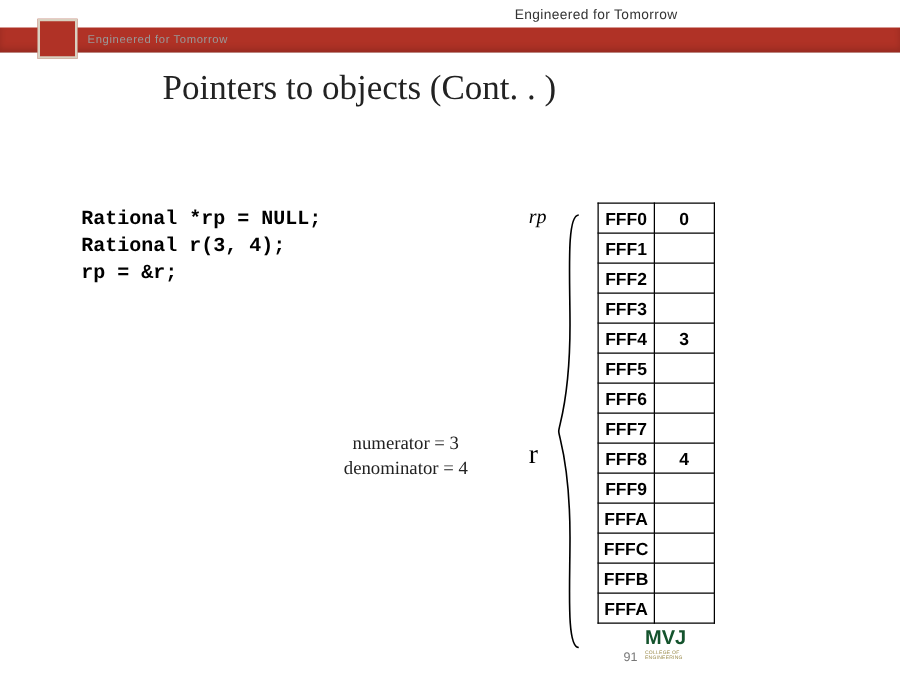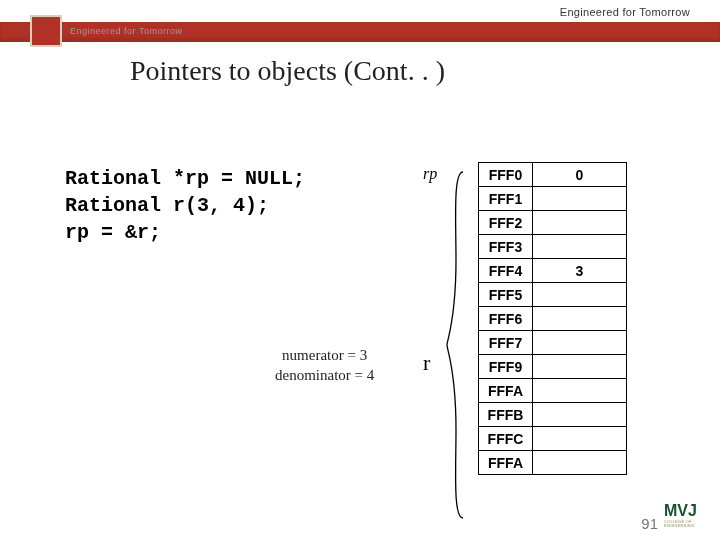--- a/index.html
+++ b/index.html
@@ -1,33 +1,33 @@
 <!DOCTYPE html>
 <html><head>
 <meta charset="utf-8">
 <style>
   * { box-sizing: border-box; margin: 0; padding: 0; }
   html, body { width: 720px; height: 540px; font-family: Georgia, 'Times New Roman', serif; background: #fff; overflow: hidden; position: relative; }
-  .slide { width: 720px; height: 540px; position: relative; }
+  .slide { width: 572px; height: 540px; position: relative; }
   .tagline { position: absolute; top: 6px; right: 30px; font-size: 11px; color: #333; font-family: Arial, sans-serif; letter-spacing: 0.3px; }
   .topbar { position: absolute; top: 22px; left: 0; width: 720px; height: 20px; background: #b03226; box-shadow: inset 0 -3px 5px rgba(0,0,0,0.15); }
   .corner-square { position: absolute; top: 15px; left: 30px; width: 32px; height: 32px; background: #b03226; border: 2px solid #d9d0c0; z-index: 2; }
   .logo-strip { position: absolute; top: 26px; left: 70px; width: 160px; height: 14px; font-size: 9px; color: #999; font-family: Arial, sans-serif; letter-spacing: 0.5px; }
   .title { position: absolute; top: 55px; left: 130px; font-size: 28px; color: #222; font-family: Georgia, serif; }
-  .code { position: absolute; top: 165px; left: 65px; font-family: Consolas, 'Courier New', monospace; font-size: 20px; line-height: 1.35; font-weight: bold; color: #000; white-space: pre; }
+  .code { position: absolute; top: 165px; left: 65px; font-family: Consolas, 'Courier New', monospace; font-size: 16px; line-height: 1.35; font-weight: bold; color: #000; white-space: pre; }
   .rp-label { position: absolute; top: 165px; left: 423px; font-size: 16px; font-style: italic; font-family: Georgia, serif; }
   .r-label { position: absolute; top: 350px; left: 423px; font-size: 22px; font-family: Georgia, serif; }
   .annot { position: absolute; top: 345px; left: 275px; font-size: 15px; line-height: 1.35; font-family: Georgia, serif; color: #222; text-align: center; }
   .brace { position: absolute; top: 170px; left: 445px; height: 350px; width: 22px; }
   .brace svg { width: 100%; height: 100%; }
   .memtable { position: absolute; top: 162px; left: 478px; border-collapse: collapse; }
   .memtable td { border: 1.5px solid #000; height: 24px; font-family: Arial, sans-serif; font-size: 14px; font-weight: bold; text-align: center; vertical-align: middle; padding: 0; }
   .memtable td.addr { width: 54px; }
   .memtable td.val { width: 94px; }
-  .pagenum { position: absolute; bottom: 8px; right: 62px; font-size: 15px; color: #777; font-family: Arial, sans-serif; }
+  .pagenum { position: absolute; bottom: 8px; right: 62px; font-size: 10px; color: #777; font-family: Arial, sans-serif; }
   .footer-logo { position: absolute; bottom: 8px; right: 12px; width: 44px; height: 30px; }
   .footer-logo .mvj-m { font-family: Arial, sans-serif; font-weight: bold; font-size: 16px; color: #14532d; line-height: 0.8; }
   .footer-logo .mvj-sub { font-family: Arial, sans-serif; font-size: 4px; color: #9a8a4a; letter-spacing: 0.2px; line-height: 1; display: block; }
 </style>
 </head>
 <body>
 
 <div class="slide">
   <div class="tagline">Engineered for Tomorrow</div>
   <div class="topbar"></div>
@@ -81,33 +81,37 @@
         </tr>
         <tr>
           <td class="addr">FFF6</td>
           <td class="val"></td>
         </tr>
         <tr>
           <td class="addr">FFF7</td>
           <td class="val"></td>
         </tr>
         <tr>
+          <td class="addr">FFF8</td>
+          <td class="val">4</td>
+        </tr>
+        <tr>
           <td class="addr">FFF9</td>
           <td class="val"></td>
         </tr>
         <tr>
           <td class="addr">FFFA</td>
           <td class="val"></td>
         </tr>
         <tr>
-          <td class="addr">FFFB</td>
+          <td class="addr">FFFC</td>
           <td class="val"></td>
         </tr>
         <tr>
-          <td class="addr">FFFC</td>
+          <td class="addr">FFFB</td>
           <td class="val"></td>
         </tr>
         <tr>
           <td class="addr">FFFA</td>
           <td class="val"></td>
         </tr>
       </tbody>
   </table>
 
   <div class="pagenum">91</div>

